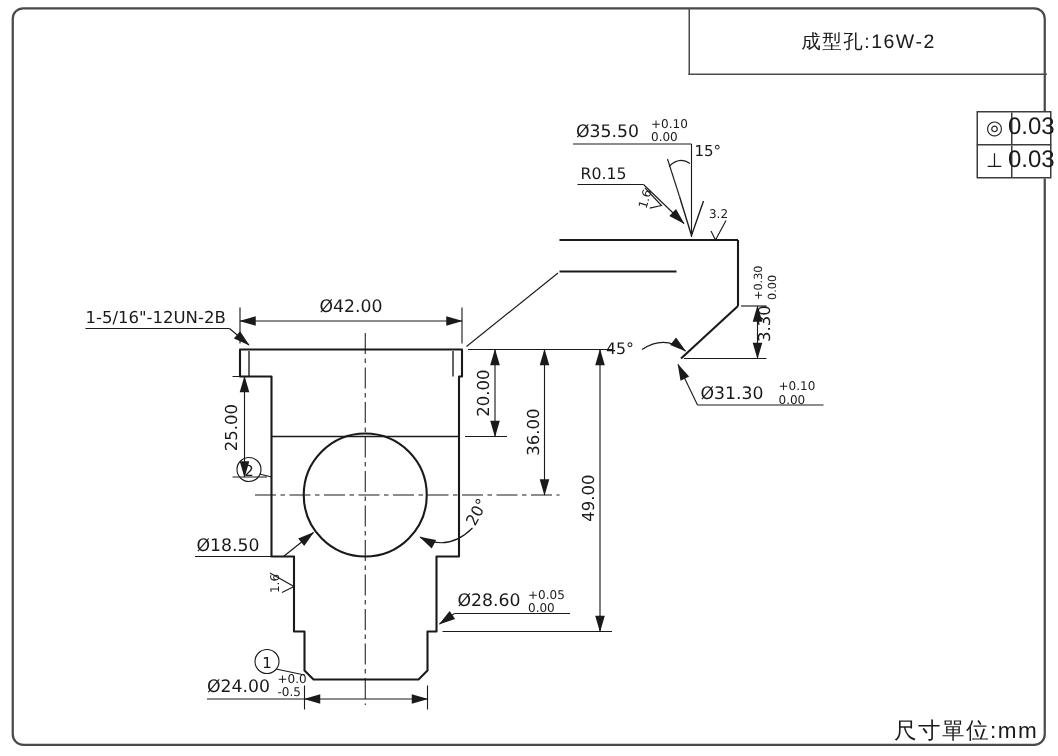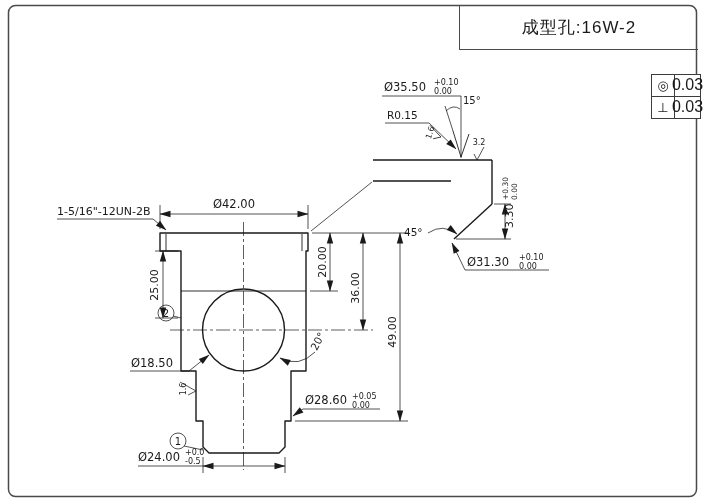--- a/index.html
+++ b/index.html
@@ -14,21 +14,21 @@
   .t8{font-size:8px}
   .t75{font-size:7.5px}
   .outline{stroke:#1a1a1a;stroke-width:1.4;fill:none;stroke-linejoin:round}
   .mid{stroke:#1a1a1a;stroke-width:0.9;fill:none}
   .thin{stroke:#1a1a1a;stroke-width:0.75;fill:none}
   .center{stroke:#1a1a1a;stroke-width:0.7;fill:none;stroke-dasharray:14 3 3 3}
   .frame{stroke:#4a4a4a;stroke-width:1.5;fill:none}
   .title-block{position:absolute;left:459px;top:6px;width:238px;height:43px;
                border-left:1.5px solid #4a4a4a;border-bottom:1.5px solid #4a4a4a;
                display:flex;align-items:center;justify-content:center;
-               font-size:17px;letter-spacing:1px;}
+               font-size:13px;letter-spacing:1px;}
   .fcf-stack{position:absolute;left:651px;top:75px;}
   .fcf{display:flex;border:1.2px solid #3c3c3c;margin-top:-1.2px;height:21px;background:#fff;}
   .fcf-sym{width:22px;border-right:1.2px solid #3c3c3c;display:flex;align-items:center;
            justify-content:center;font-size:13px;}
   .fcf-val{width:25px;display:flex;align-items:center;justify-content:center;font-size:16px;}
   .unit-label{position:absolute;left:596px;top:478px;font-size:15px;letter-spacing:1px;}
 </style>
 </head>
 <body>
 
@@ -206,14 +206,15 @@
     <div class="fcf">
       <span class="fcf-sym">◎</span>
       <span class="fcf-val">0.03</span>
     </div>
     <div class="fcf">
       <span class="fcf-sym">⊥</span>
       <span class="fcf-val">0.03</span>
     </div>
   </div>
 
+  <div class="unit-label">尺寸單位:mm</div>
 
 </div>
 
 </body></html>

